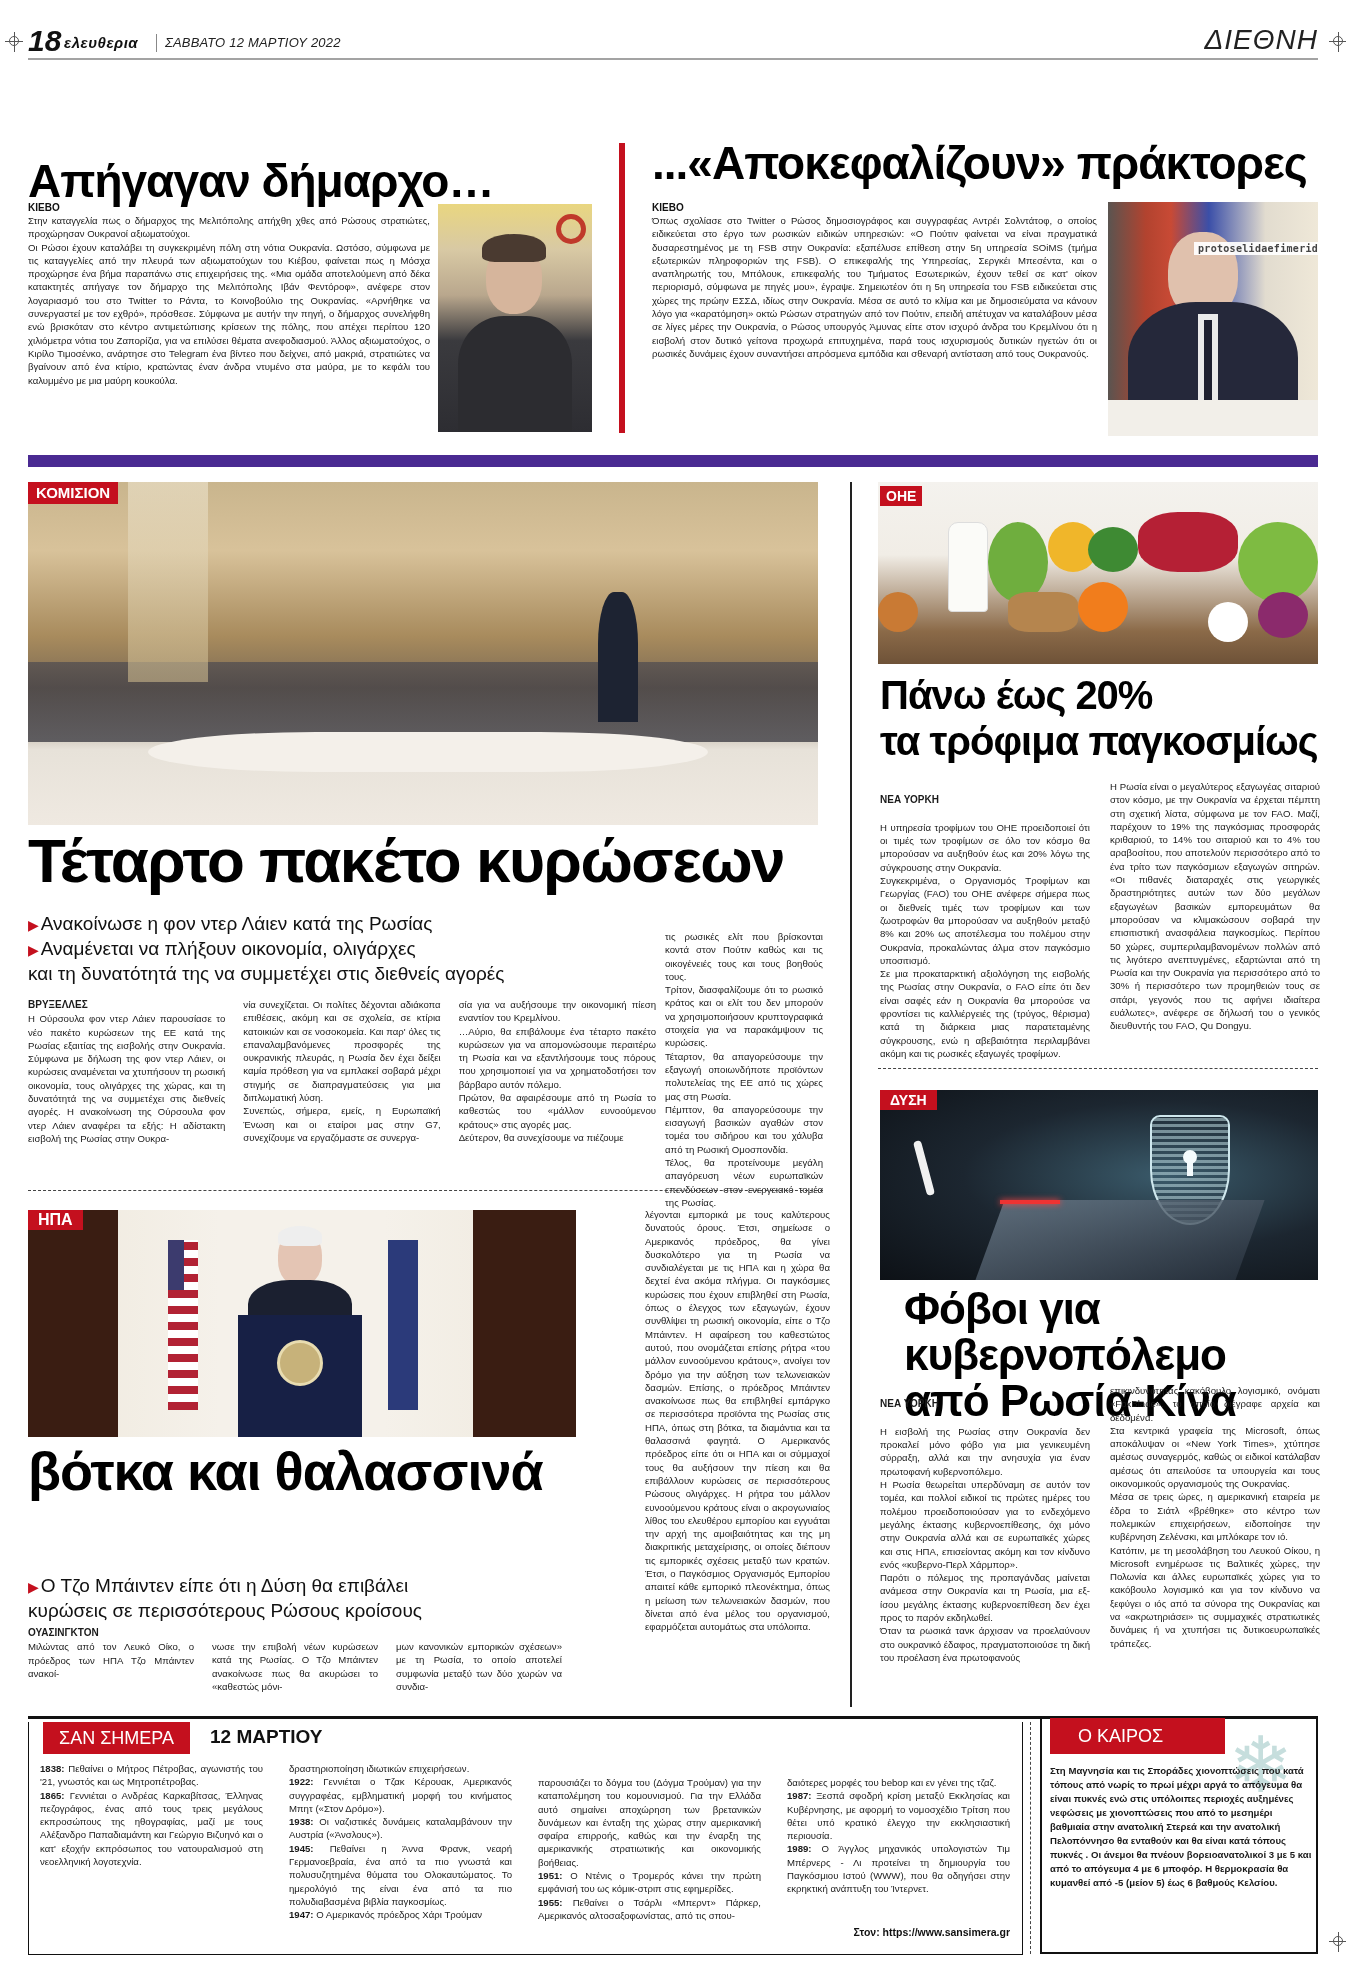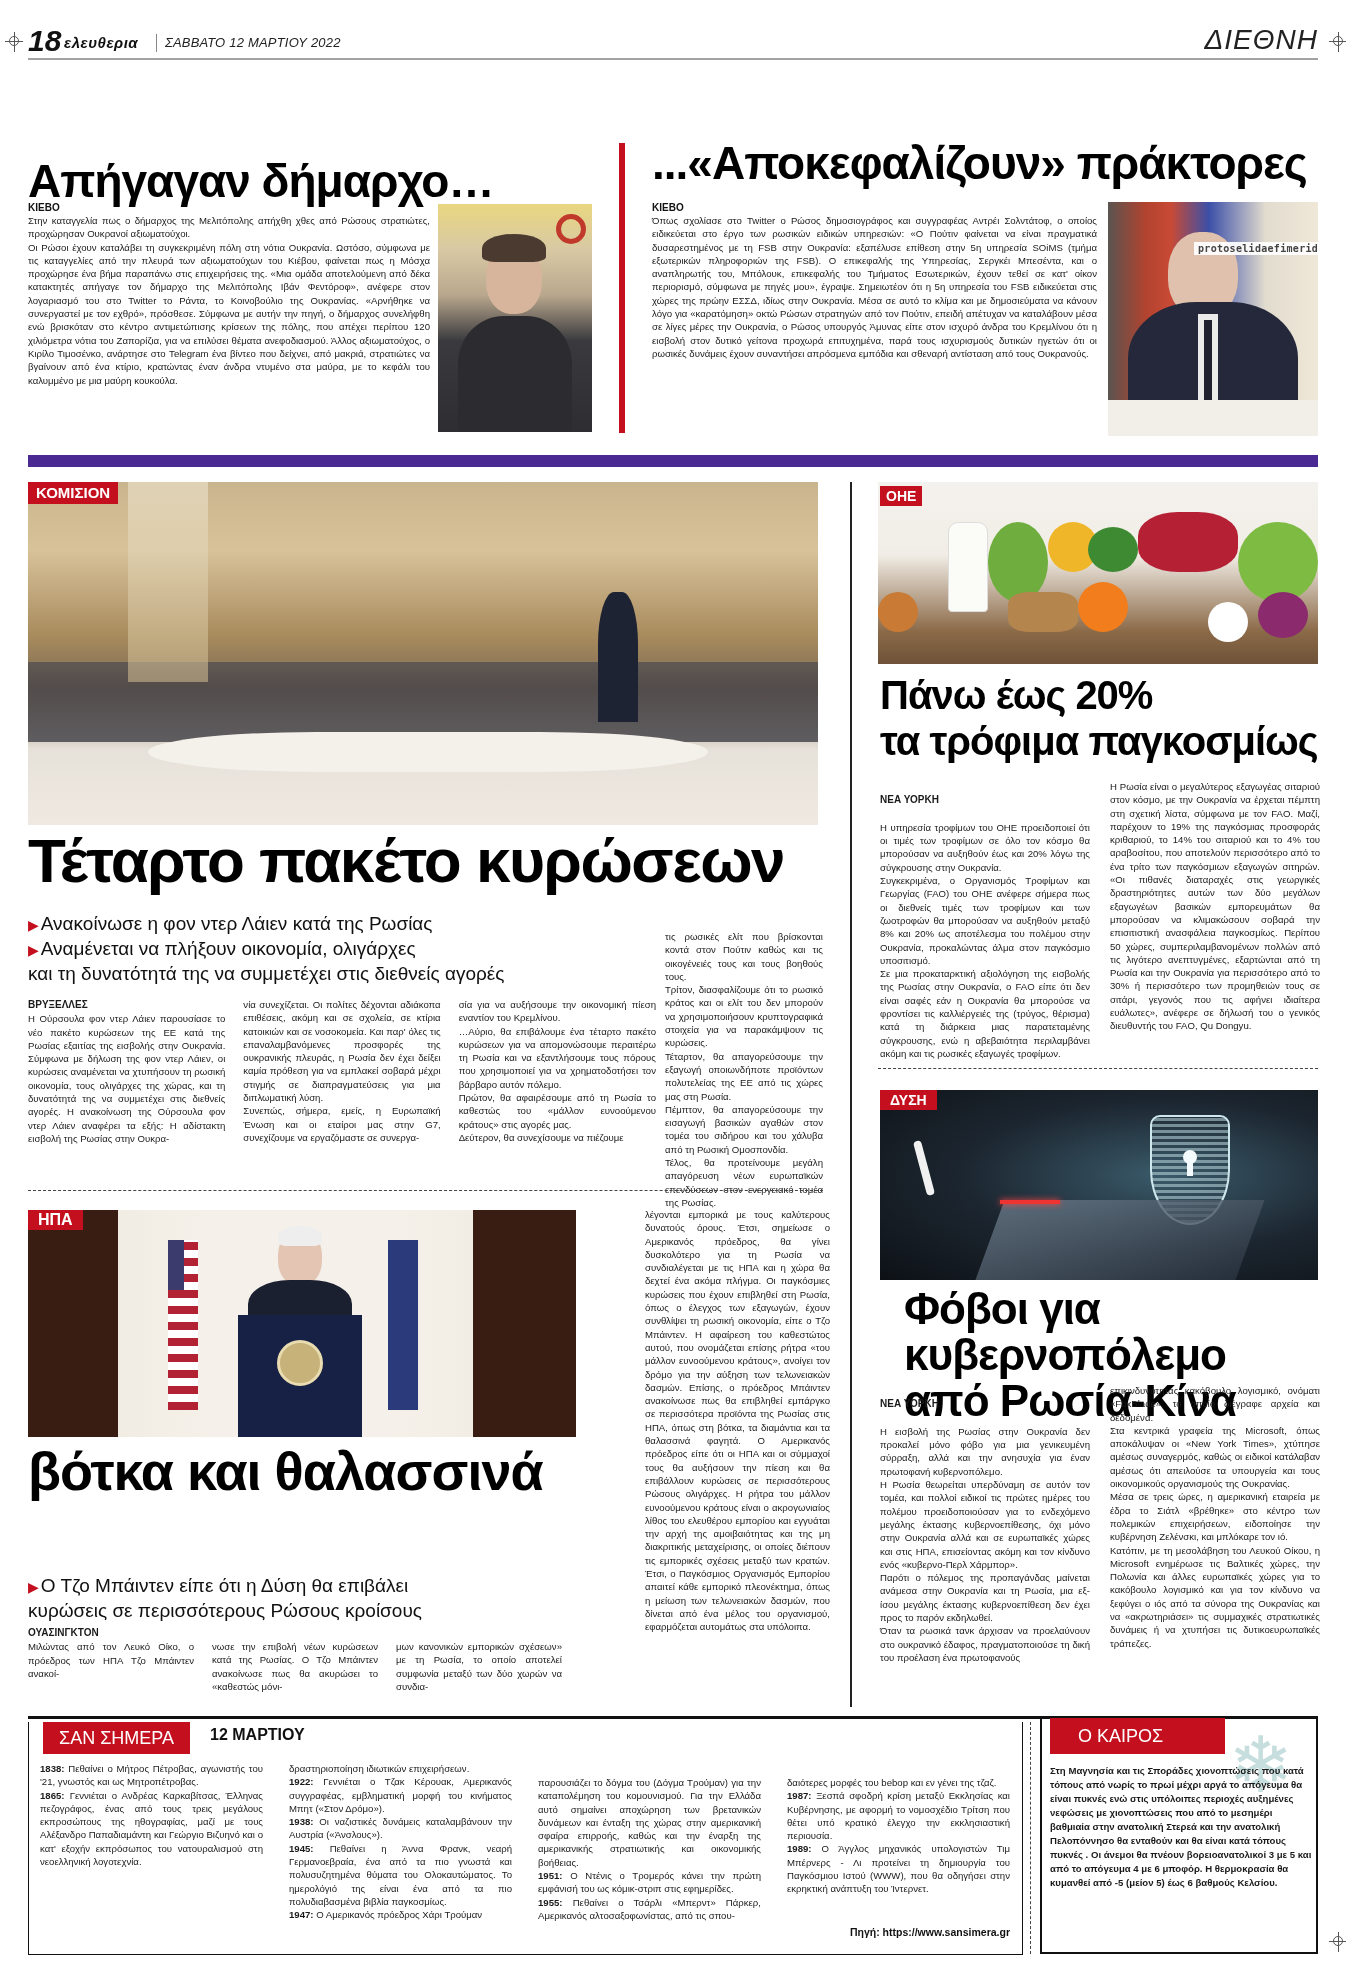--- a/index.html
+++ b/index.html
@@ -223,21 +223,21 @@
     </div>
 </div>
 <div class="abs body" style="left:645px; top:1208px; width:185px;">
     <p>λέγονται εμπορικά με τους καλύτερους δυνατούς όρους. Έτσι, σημείωσε ο Αμερικανός πρόεδρος, θα γίνει δυσκολότερο για τη Ρωσία να συνδιαλέγεται με τις ΗΠΑ και η χώρα θα δεχτεί ένα ακόμα πλήγμα. Οι παγκόσμιες κυρώσεις που έχουν επιβληθεί στη Ρωσία, όπως ο έλεγχος των εξαγωγών, έχουν συνθλίψει τη ρωσική οικονομία, είπε ο Τζο Μπάιντεν. Η αφαίρεση του καθεστώτος αυτού, που ονομάζεται επίσης ρήτρα «του μάλλον ευνοούμενου κράτους», ανοίγει τον δρόμο για την αύξηση των τελωνειακών δασμών. Επίσης, ο πρόεδρος Μπάιντεν ανακοίνωσε πως θα επιβληθεί εμπάργκο σε περισσότερα προϊόντα της Ρωσίας στις ΗΠΑ, όπως στη βότκα, τα διαμάντια και τα θαλασσινά φαγητά. Ο Αμερικανός πρόεδρος είπε ότι οι ΗΠΑ και οι σύμμαχοί τους θα αυξήσουν την πίεση και θα επιβάλλουν κυρώσεις σε περισσότερους Ρώσους ολιγάρχες. Η ρήτρα του μάλλον ευνοούμενου κράτους είναι ο ακρογωνιαίος λίθος του ελευθέρου εμπορίου και εγγυάται την αρχή της αμοιβαιότητας και της μη διακριτικής μεταχείρισης, οι οποίες διέπουν τις εμπορικές σχέσεις μεταξύ των κρατών. Έτσι, ο Παγκόσμιος Οργανισμός Εμπορίου απαιτεί κάθε εμπορικό πλεονέκτημα, όπως η μείωση των τελωνειακών δασμών, που δίνεται από ένα μέλος του οργανισμού, εφαρμόζεται αυτομάτως στα υπόλοιπα.</p>
   </div>
 
 <div class="abs" style="left:28px; top:1716px; width:1290px; height:3px; background:#111;"></div>
 
 <div class="abs" style="left:28px; top:1722px; width:995px; height:233px; border:1.5px solid #111; border-top:none;"></div>
 <div class="tag" style="left:43px; top:1722px; font-size:18px; padding:4px 16px; line-height:24px; font-weight:normal;">ΣΑΝ ΣΗΜΕΡΑ</div>
-<div class="abs" style="left:210px; top:1726px; font-size:16px; font-weight:bold;">12 ΜΑΡΤΙΟΥ</div>
+<div class="abs" style="left:210px; top:1726px; font-size:19px; font-weight:bold;">12 ΜΑΡΤΙΟΥ</div>
 
 <div class="cols" style="left:40px; top:1762px; width:970px; gap:26px;">
   <div class="col body">
     <p><b>1838:</b><span> Πεθαίνει ο Μήτρος Πέτροβας, αγωνιστής του '21, γνωστός και ως Μητροπέτροβας.</span></p>
     <p><b>1865:</b><span> Γεννιέται ο Ανδρέας Καρκαβίτσας, Έλληνας πεζογράφος, ένας από τους τρεις μεγάλους εκπροσώπους της ηθογραφίας, μαζί με τους Αλέξανδρο Παπαδιαμάντη και Γεώργιο Βιζυηνό και ο κατ' εξοχήν εκπρόσωπος του νατουραλισμού στη νεοελληνική λογοτεχνία.</span></p>
   </div>
   <div class="col body">
     <p><span>δραστηριοποίηση ιδιωτικών επιχειρήσεων.</span></p>
     <p><b>1922:</b><span> Γεννιέται ο Τζακ Κέρουακ, Αμερικανός συγγραφέας, εμβληματική μορφή του κινήματος Μπητ («Στον Δρόμο»).</span></p>
     <p><b>1938:</b><span> Οι ναζιστικές δυνάμεις καταλαμβάνουν την Αυστρία («Άνσλους»).</span></p>
@@ -248,20 +248,20 @@
     <p><span>παρουσιάζει το δόγμα του (Δόγμα Τρούμαν) για την καταπολέμηση του κομουνισμού. Για την Ελλάδα αυτό σημαίνει αποχώρηση των βρετανικών δυνάμεων και ένταξη της χώρας στην αμερικανική σφαίρα επιρροής, καθώς και την έναρξη της αμερικανικής στρατιωτικής και οικονομικής βοήθειας.</span></p>
     <p><b>1951:</b><span> Ο Ντένις ο Τρομερός κάνει την πρώτη εμφάνισή του ως κόμικ-στριπ στις εφημερίδες.</span></p>
     <p><b>1955:</b><span> Πεθαίνει ο Τσάρλι «Μπερντ» Πάρκερ, Αμερικανός αλτοσαξοφωνίστας, από τις σπου-</span></p>
   </div>
   <div class="col body" style="padding-top:14px;">
     <p><span>δαιότερες μορφές του bebop και εν γένει της τζαζ.</span></p>
     <p><b>1987:</b><span> Ξεσπά σφοδρή κρίση μεταξύ Εκκλησίας και Κυβέρνησης, με αφορμή το νομοσχέδιο Τρίτση που θέτει υπό κρατικό έλεγχο την εκκλησιαστική περιουσία.</span></p>
     <p><b>1989:</b><span> Ο Άγγλος μηχανικός υπολογιστών Τιμ Μπέρνερς - Λι προτείνει τη δημιουργία του Παγκόσμιου Ιστού (WWW), που θα οδηγήσει στην εκρηκτική ανάπτυξη του Ίντερνετ.</span></p>
   </div>
 </div>
-<div class="abs" style="left:760px; top:1926px; width:250px; text-align:right; font-size:10.5px; font-weight:bold;">Πηγή: https://www.sansimera.gr</div>
+<div class="abs" style="left:760px; top:1926px; width:250px; text-align:right; font-size:10.5px; font-weight:bold;">Στον: https://www.sansimera.gr</div>
 
 <div class="abs" style="left:1030px; top:1722px; width:0; height:232px; border-left:1.5px dashed #444;"></div>
 
 <div class="abs" style="left:1040px; top:1716px; width:278px; height:238px; border:2px solid #111;"></div>
 <div class="tag" style="left:1050px; top:1718px; width:175px; font-size:18px; line-height:36px; padding:0 0 0 28px; font-weight:normal;">Ο ΚΑΙΡΟΣ</div>
 <div class="abs" style="left:1228px; top:1726px; font-size:78px; color:#c6dedd; line-height:1;">❄</div>
 <div class="abs body" style="left:1050px; top:1764px; width:262px; font-size:9.6px; font-weight:bold; line-height:14px; text-align:left;">Στη Μαγνησία και τις Σποράδες χιονοπτώσεις που κατά τόπους από νωρίς το πρωί μέχρι αργά το απόγευμα θα είναι πυκνές ενώ στις υπόλοιπες περιοχές αυξημένες νεφώσεις με χιονοπτώσεις που από το μεσημέρι βαθμιαία στην ανατολική Στερεά και την ανατολική Πελοπόννησο θα ενταθούν και θα είναι κατά τόπους πυκνές . Οι άνεμοι θα πνέουν βορειοανατολικοί 3 με 5 και από το απόγευμα 4 με 6 μποφόρ. Η θερμοκρασία θα κυμανθεί από -5 (μείον 5) έως 6 βαθμούς Κελσίου.</div>
 
 </body></html>

